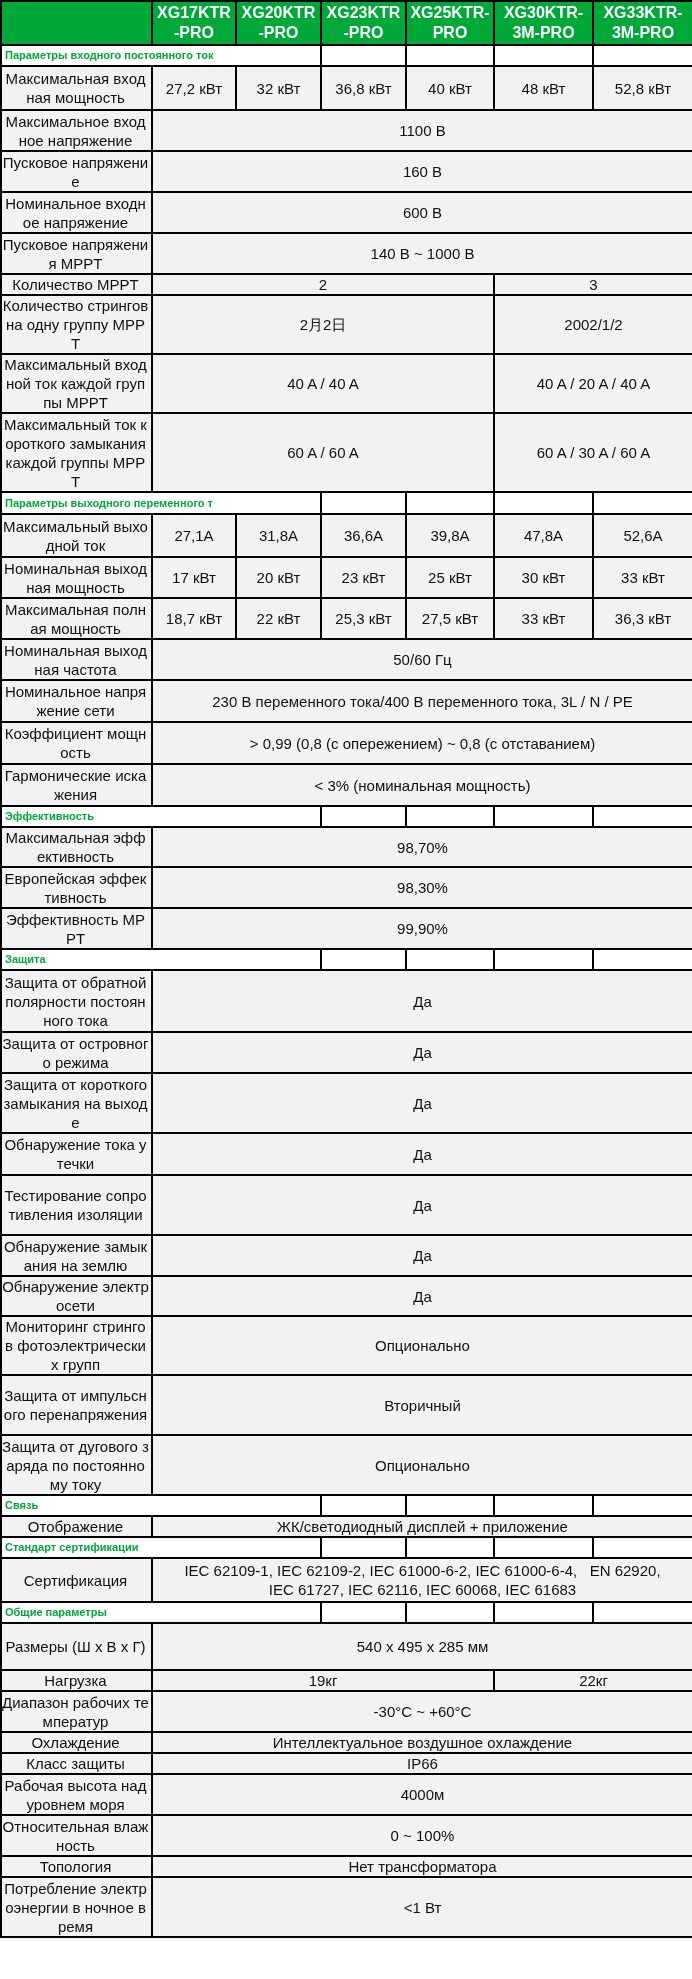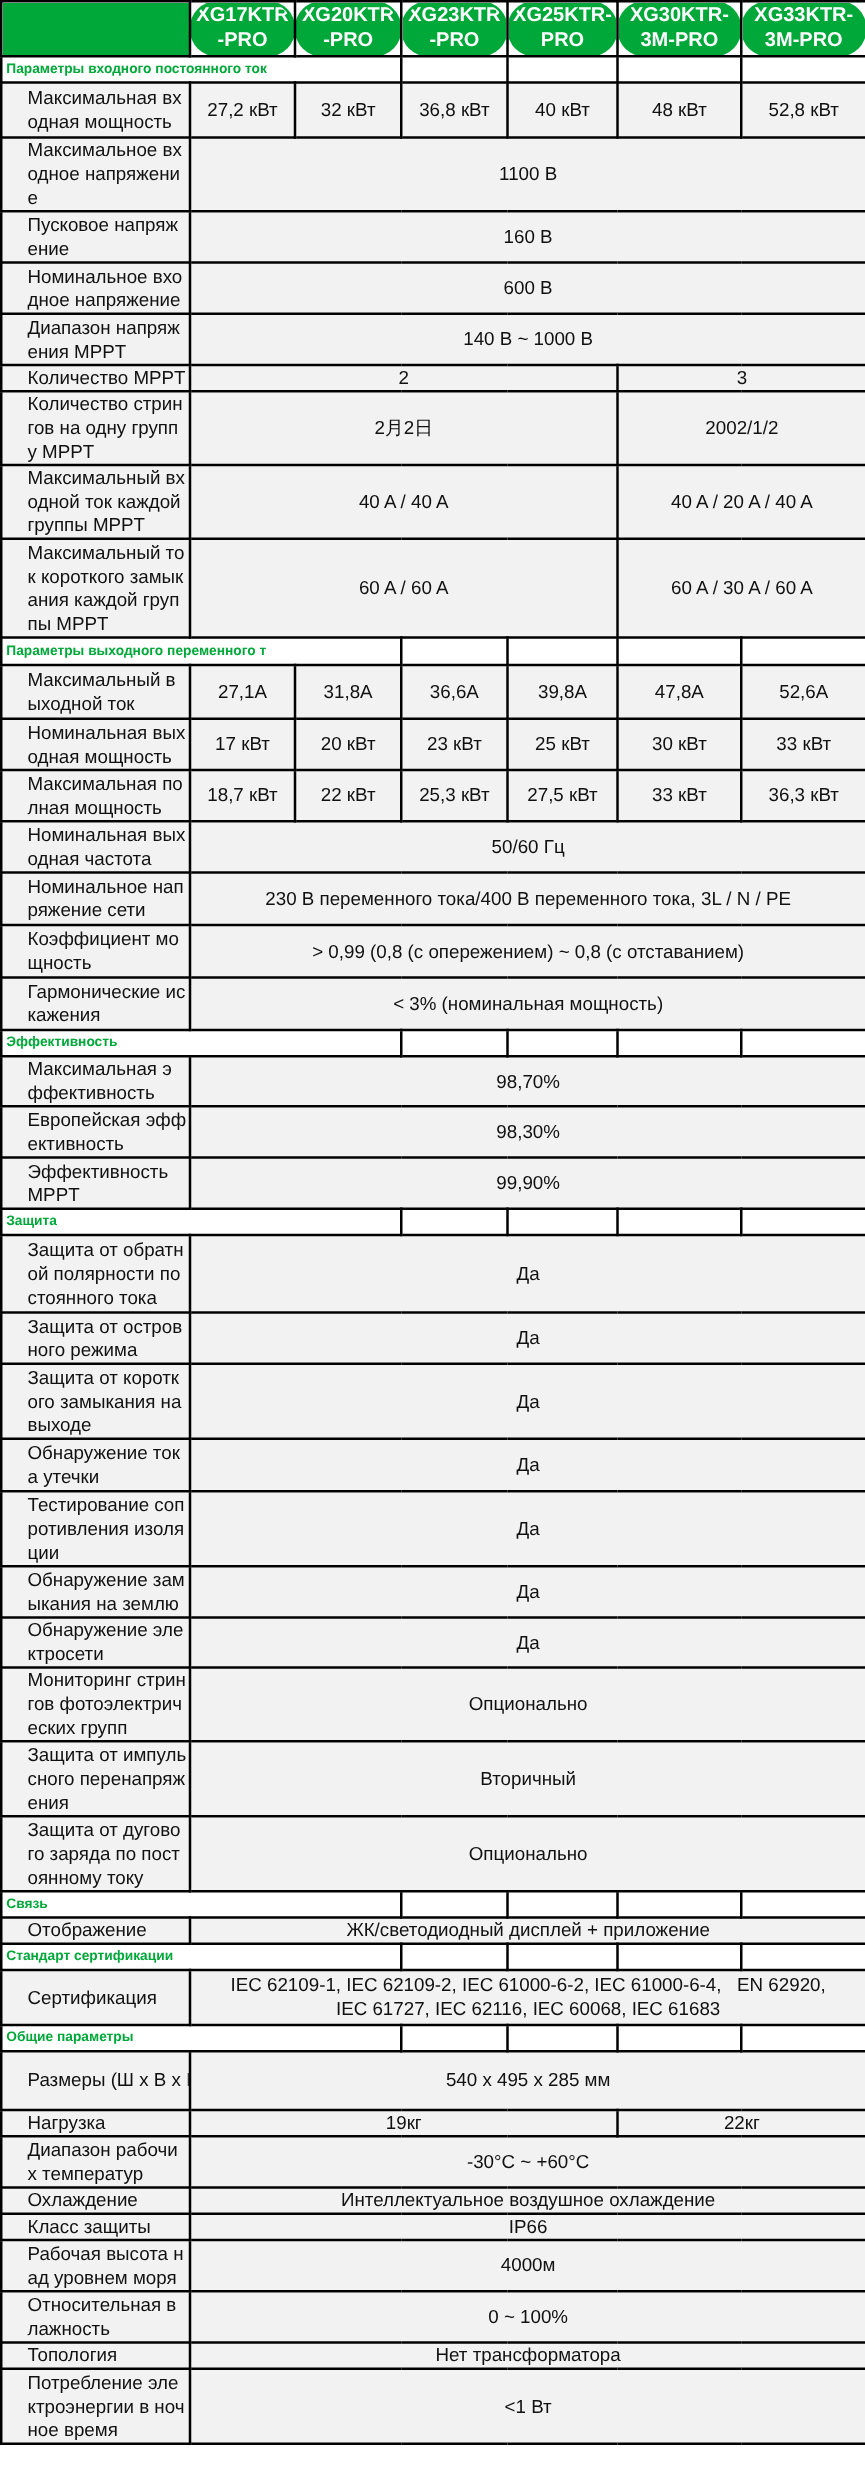--- a/index.html
+++ b/index.html
@@ -1,23 +1,23 @@
 <!DOCTYPE html>
 <html><head>
 <meta charset="utf-8">
 <style>
   html, body { margin: 0; padding: 0; background: #ffffff; }
   body { width: 692px; height: 1979px; overflow: hidden; font-family: "Liberation Sans", sans-serif; }
   table { border-collapse: collapse; table-layout: fixed; width: 692px; }
   td, th { border: 2px solid #000; padding: 0 2px; font-size: 15px; line-height: 19px; color: #111; vertical-align: middle; overflow: hidden; }
-  th.model { background: #00a83a; color: #ffffff; font-weight: bold; font-size: 16px; line-height: 20px; text-align: center; padding: 1px 0; border-radius: 21px; }
+  th.model { background: #00a83a; color: #ffffff; font-weight: bold; font-size: 16px; line-height: 20px; text-align: center; padding: 1px 0; }
   th.corner { background: #00a83a; }
   td.section { background: #ffffff; color: #00a83a; font-weight: bold; font-size: 11px; white-space: nowrap; padding-left: 3px; }
   td.blank { background: #ffffff; }
-  td.label { background: #f2f2f2; text-align: left; padding-left: 20px; word-break: break-all; }
+  td.label { background: #f2f2f2; text-align: center; padding-left: 0; word-break: break-all; }
   td.val { background: #f2f2f2; text-align: center; }
 </style>
 </head>
 <body>
 
 <table>
   <colgroup>
     <col style="width:151px">
       <col style="width:84px">
       <col style="width:85px">
@@ -60,21 +60,21 @@
   </tr>
   <tr style="height:41px">
     <td class="label">Пусковое напряжение</td>
     <td class="val" colspan="6">160 В</td>
   </tr>
   <tr style="height:41px">
     <td class="label">Номинальное входное напряжение</td>
     <td class="val" colspan="6">600 В</td>
   </tr>
   <tr style="height:41px">
-    <td class="label">Диапазон напряжения MPPT</td>
+    <td class="label">Пусковое напряжения MPPT</td>
     <td class="val" colspan="6">140 В ~ 1000 В</td>
   </tr>
   <tr style="height:21px">
     <td class="label">Количество MPPT</td>
     <td class="val" colspan="4">2</td>
     <td class="val" colspan="2">3</td>
   </tr>
   <tr style="height:59px">
     <td class="label">Количество стрингов на одну группу MPPT</td>
     <td class="val" colspan="4">2月2日</td>

